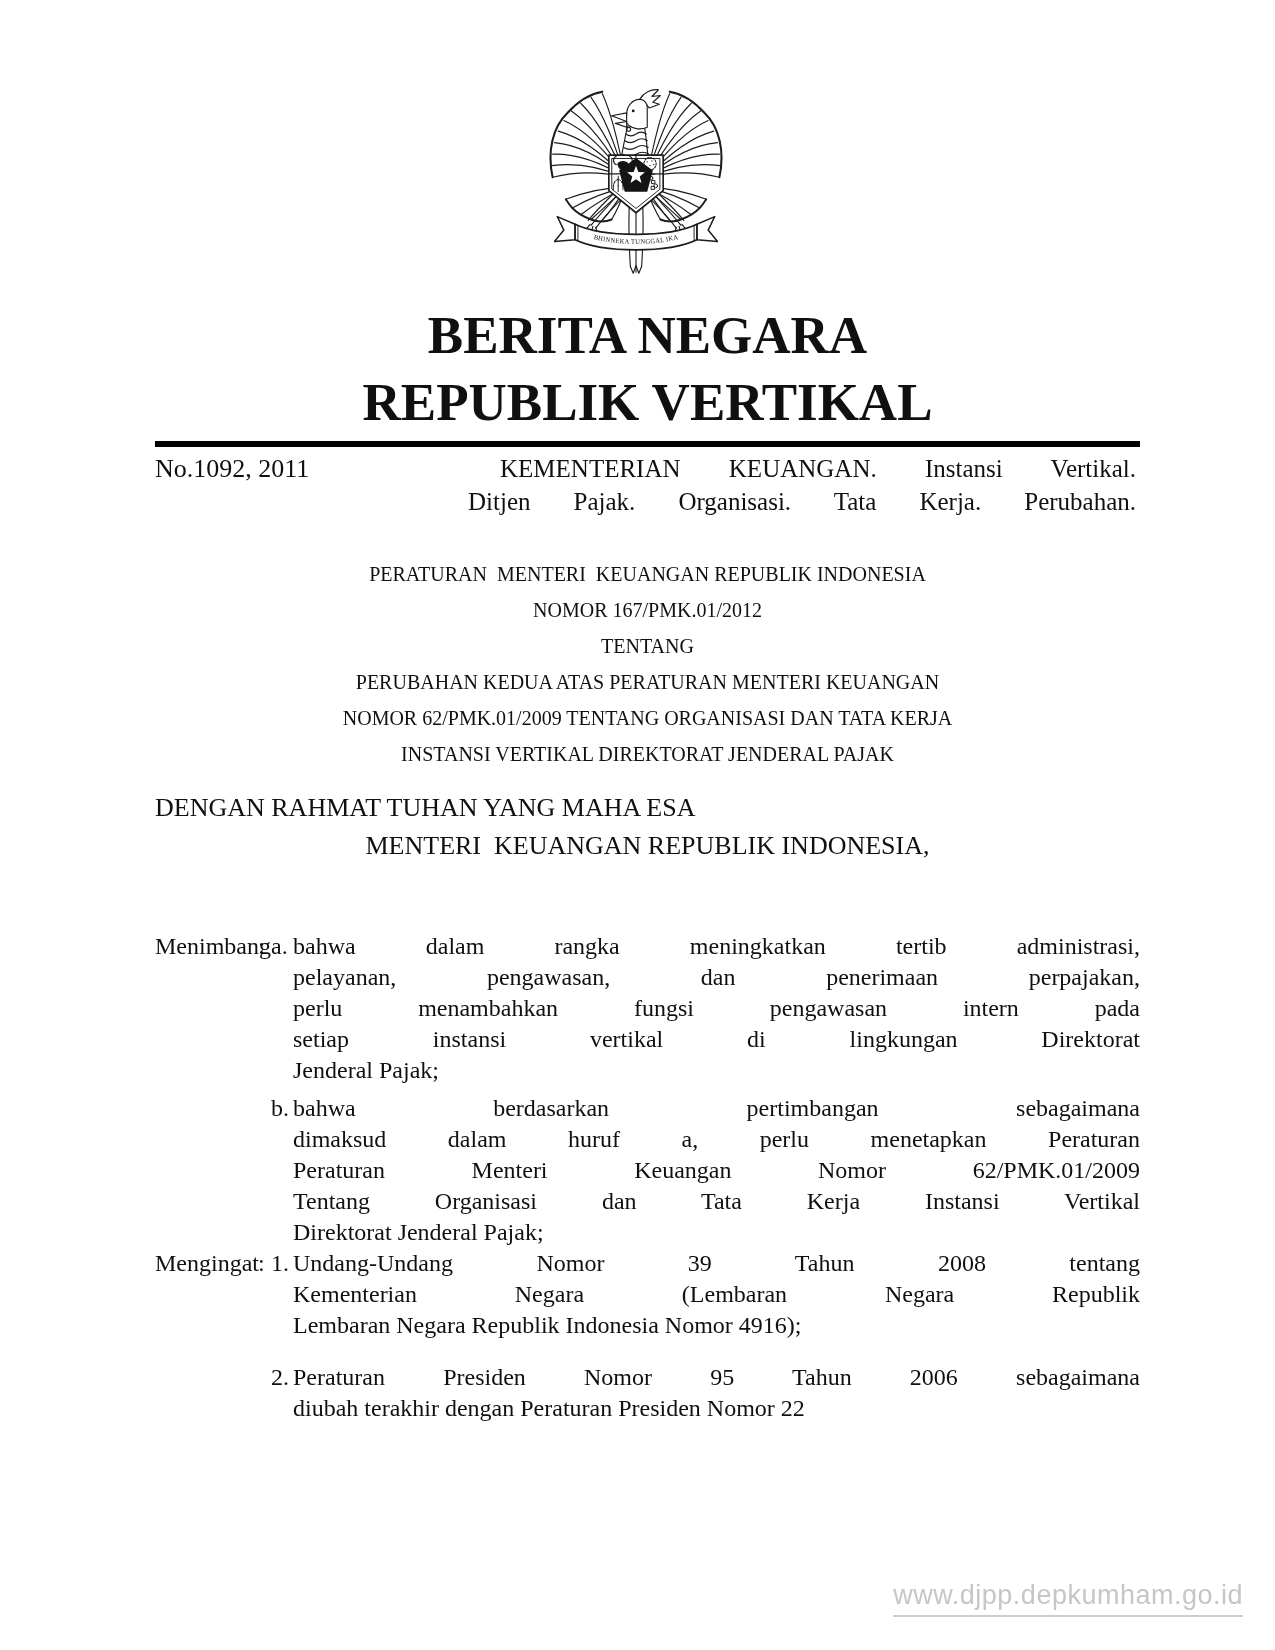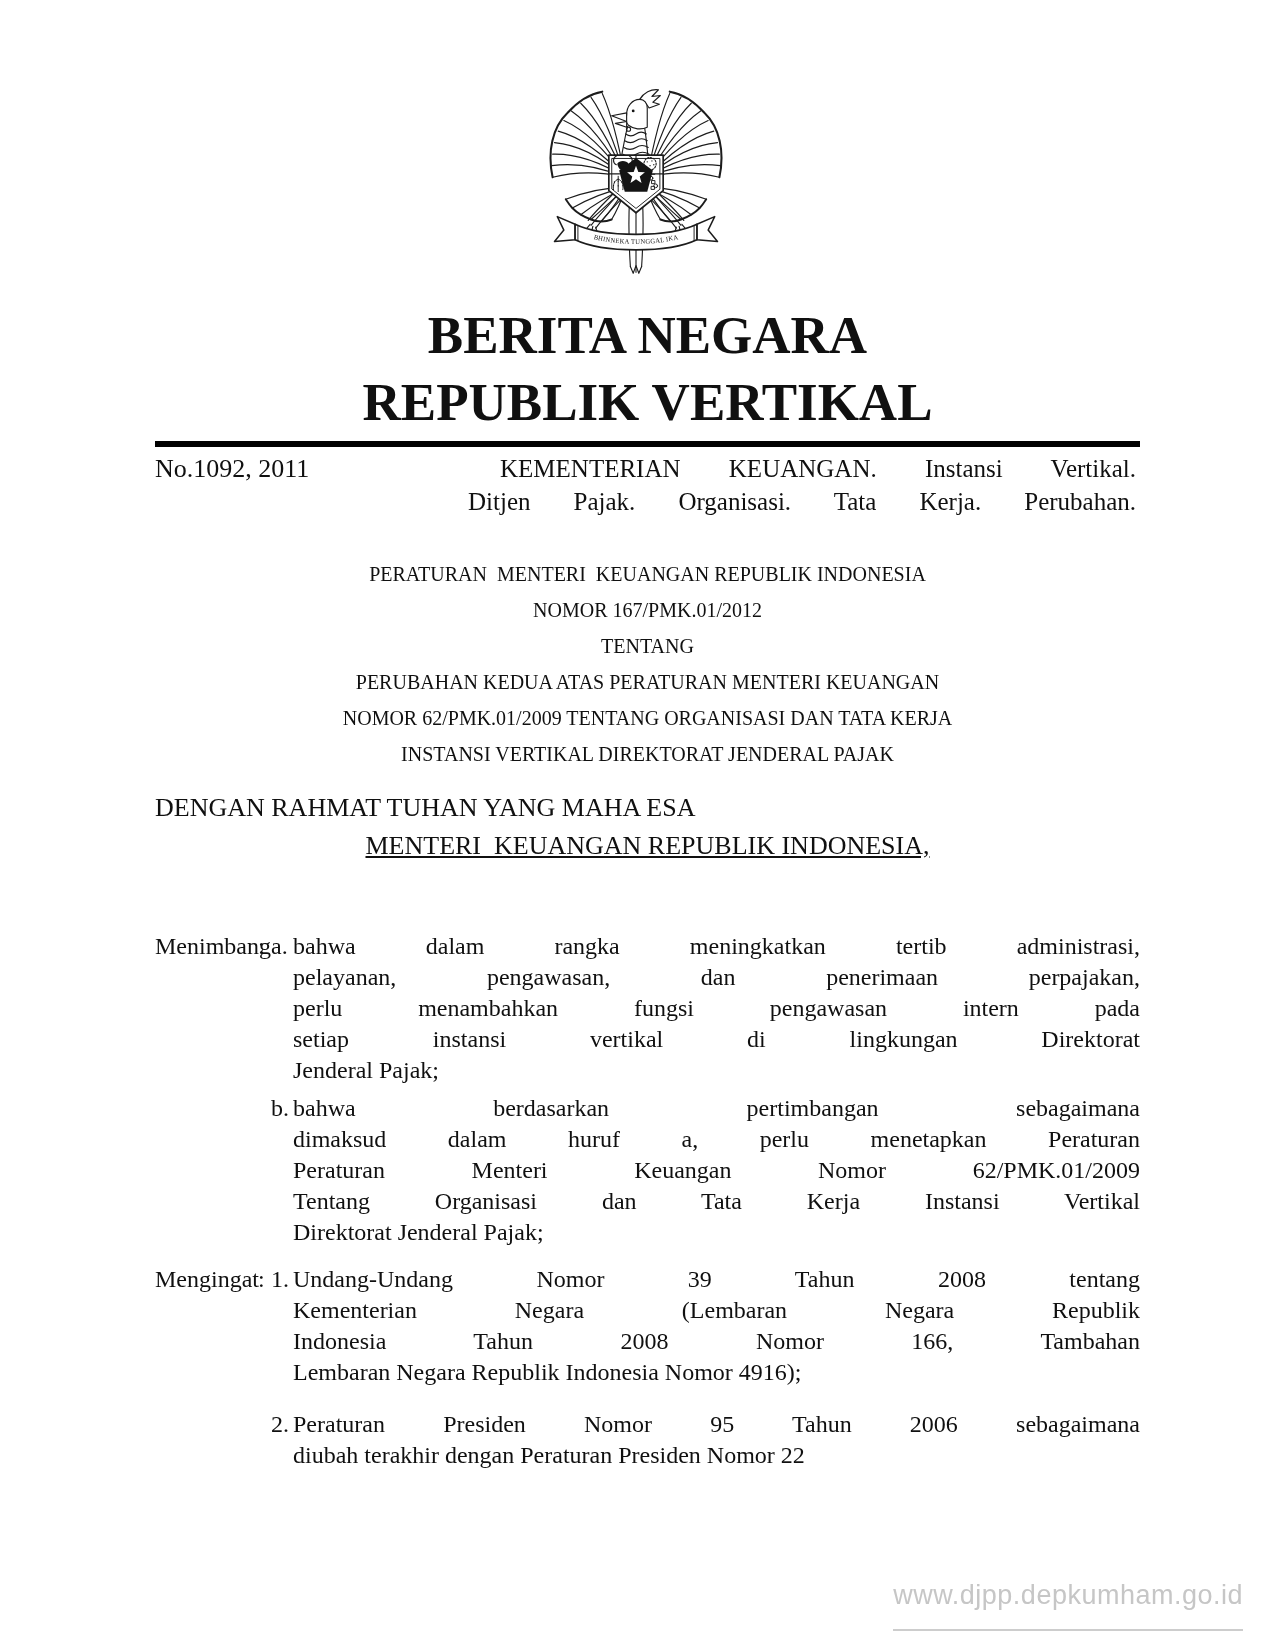--- a/index.html
+++ b/index.html
@@ -21,42 +21,42 @@
   
   .issue{left:155px;top:453px;font-size:26px;line-height:32px;white-space:pre;}
   .subject{left:468px;top:452px;width:668px;font-size:25px;line-height:33px;}
   .subject .tline{text-align:justify;text-align-last:justify;}
   .subject .tline:first-child{padding-left:32px;}
 
   
   .heading{left:155px;top:556px;width:985px;font-size:20px;line-height:36px;}
   .heading .tline{text-align:center;white-space:pre-wrap;}
   .invocation{left:155px;top:790px;width:985px;text-align:left;font-size:26px;line-height:36px;white-space:pre-wrap;}
-  .authority{left:155px;top:828px;width:985px;text-align:center;font-size:26px;line-height:36px;white-space:pre-wrap;text-decoration:underline;}
+  .authority{left:155px;top:828px;width:985px;text-align:center;font-size:26px;line-height:36px;white-space:pre-wrap;}
 
   
   .clauses{left:155px;top:931px;width:985px;font-size:24px;line-height:31px;}
   .clause{display:flex;align-items:flex-start;}
   .clabel{width:103px;flex:none;}
   .ccolon{width:13px;flex:none;}
   .citems{flex:1;min-width:0;}
   .citem{display:flex;}
   .cmark{width:22px;flex:none;}
   .ctext{flex:1;min-width:0;}
   .ctext .tline{text-align:justify;text-align-last:justify;}
   .ctext .tline-last{text-align-last:left;}
   .mt7{margin-top:7px;}
-  .mt16{margin-top:16px;}
+  .mt16{}
   .mt21{margin-top:21px;}
 
   
   .watermark{right:32px;top:1580px;
     font-family:"Liberation Sans","DejaVu Sans",sans-serif;
     font-size:27px;letter-spacing:.5px;color:#c6c6c6;
-    border-bottom:2px solid #cdcdcd;padding-bottom:18px;}
+    border-bottom:2px solid #cdcdcd;padding-bottom:4px;}
 </style>
 </head>
 <body>
 
 <div class="page">
 
   <div class="abs emblem">
     <svg viewBox="0 0 190 205" preserveAspectRatio="none" stroke="#1c1c1c" fill="none" stroke-linecap="round" stroke-linejoin="round" stroke-width="1.2">
 
       <g id="lhalf">
@@ -211,21 +211,20 @@
 
     <div class="clause mt16">
       <div class="clabel">Mengingat</div>
       <div class="ccolon">:</div>
       <div class="citems">
         <div class="citem">
           <div class="cmark">1.</div>
           <div class="ctext">
               <div class="tline">Undang-Undang Nomor 39 Tahun 2008 tentang</div>
               <div class="tline">Kementerian Negara (Lembaran Negara Republik</div>
-              <div class="tline">Indonesia Tahun 2008 Nomor 166, Tambahan</div>
               <div class="tline tline-last">Lembaran Negara Republik Indonesia Nomor 4916);</div>
             </div>
         </div>
         <div class="citem mt21">
           <div class="cmark">2.</div>
           <div class="ctext">
               <div class="tline">Peraturan Presiden Nomor 95 Tahun 2006 sebagaimana</div>
               <div class="tline tline-last">diubah terakhir dengan Peraturan Presiden Nomor 22</div>
             </div>
         </div>

